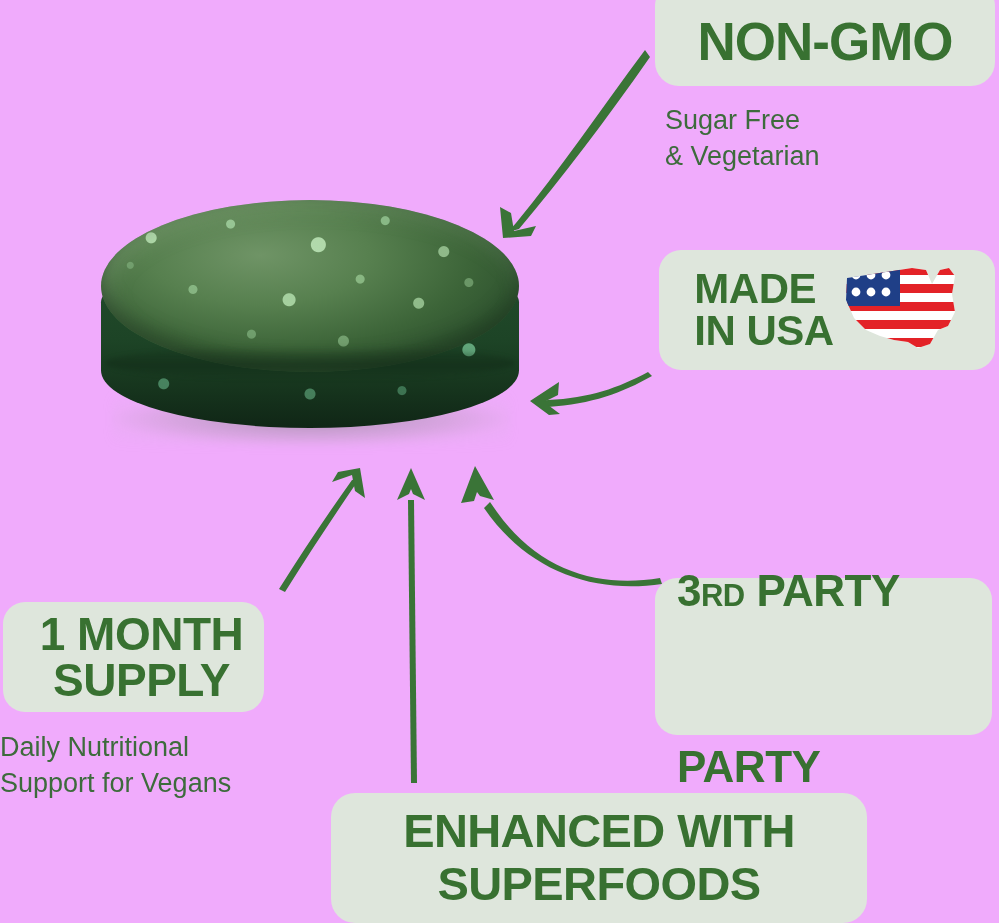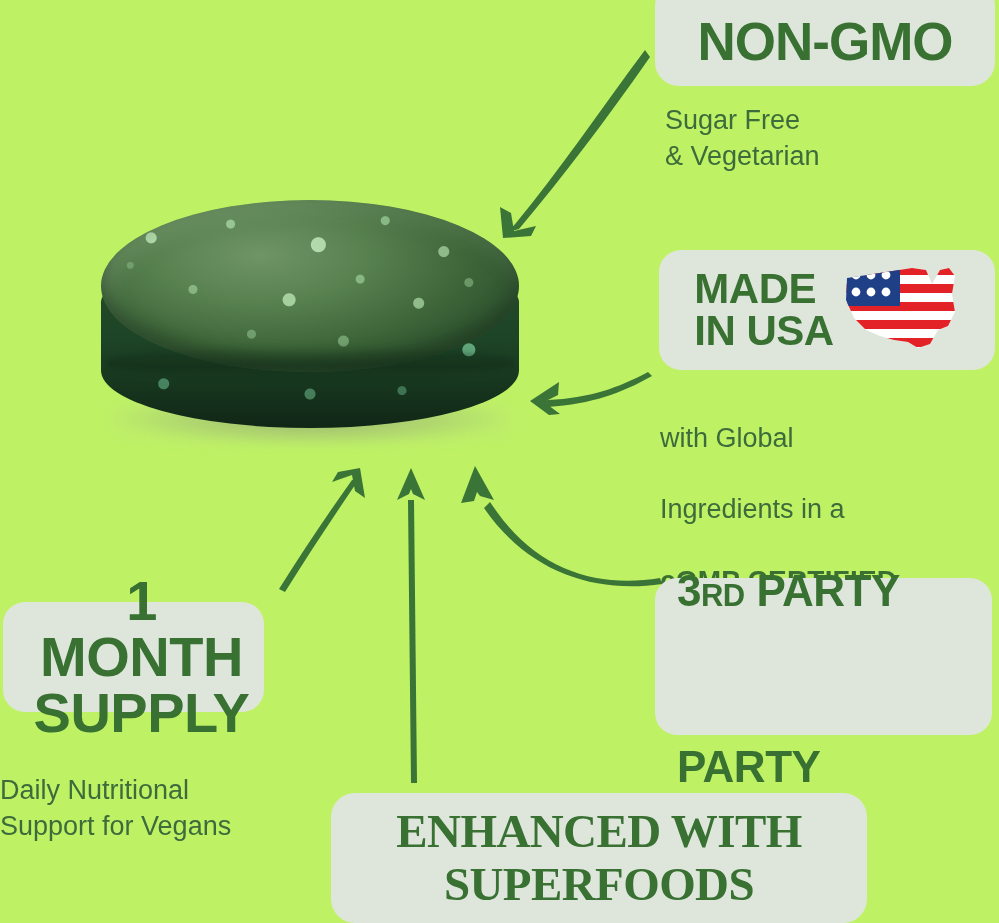--- a/index.html
+++ b/index.html
@@ -4,21 +4,21 @@
 <style>
   html, body {
     margin: 0;
     padding: 0;
     background: #ffffff;
   }
   #stage {
     position: relative;
     width: 999px;
     height: 923px;
-    background: #bef264;
+    background: #f0abfc;
     overflow: hidden;
     font-family: "Liberation Sans", sans-serif;
     -webkit-font-smoothing: antialiased;
   }
 
   
   .badge {
     position: absolute;
     background: #dee6dc;
     border-radius: 22px;
@@ -57,33 +57,33 @@
   #badge-non-gmo .badge-text { font-size: 53px; padding-top: 14px; letter-spacing: -1px;}
 
   #badge-made-usa     { left: 659px; top: 250px;  width: 336px; height: 120px; }
   #badge-made-usa .usa-inner {
     display: flex; align-items: center; justify-content: center;
     gap: 8px; width: 100%; padding: 0 8px; box-sizing: border-box;
   }
   #badge-made-usa .badge-text { font-size: 42px; text-align: left; letter-spacing: -0.5px; }
 
   #badge-1-month      { left: 3px;   top: 602px;  width: 261px; height: 110px; }
-  #badge-1-month .badge-text { font-size: 56px; letter-spacing: -0.5px; margin-left: 16px; }
+  #badge-1-month .badge-text { font-size: 46px; letter-spacing: -0.5px; margin-left: 16px; }
 
   #badge-3rd-party    { left: 655px; top: 578px;  width: 337px; height: 157px; }
   #badge-3rd-party .badge-text { font-size: 44px; text-align: left; width: 100%; padding-left: 22px; box-sizing: border-box; letter-spacing: -0.5px;}
   #badge-3rd-party .sup { font-size: 31px; }
 
-  #badge-superfoods   { left: 331px; top: 793px;  width: 536px; height: 130px; border-radius: 24px; font-family: Liberation Serif, serif; }
+  #badge-superfoods   { left: 331px; top: 793px;  width: 536px; height: 130px; border-radius: 24px; }
   #badge-superfoods .badge-text { font-size: 47px; letter-spacing: -0.6px; line-height: 1.12;}
 
   
   #cap-non-gmo  { left: 665px; top: 103px; width: 320px; }
   #cap-made-usa { left: 660px; top: 385px; width: 335px; }
-  #cap-1-month  { left: 0px;   top: 730px; width: 310px; margin-top: 43px; }
+  #cap-1-month  { left: 0px;   top: 730px; width: 310px; }
 
   
   #tablet-wrap {
     position: absolute;
     left: 95px; top: 196px;
     width: 430px; height: 265px;
   }
   #tablet-shadow {
     position: absolute;
     left: 16px; top: 196px;
@@ -259,26 +259,20 @@
             <circle cx="29" cy="15" r="4.4"></circle>
             <circle cx="44" cy="15" r="4.4"></circle>
             <circle cx="14" cy="32" r="4.4"></circle>
             <circle cx="29" cy="32" r="4.4"></circle>
             <circle cx="44" cy="32" r="4.4"></circle>
           </g>
         </g>
       </svg>
     </div>
   </div>
-  <div class="caption" id="cap-made-usa">
-    <div>with Global</div>
-    <div>Ingredients in a</div>
-    <div class="caption strong" style="position:static;width:auto;font-size:28px;">cGMP CERTIFIED
-FACILITY</div>
-  </div>
 
   <div class="badge" id="badge-1-month">
     <div class="badge-text">1 MONTH
 SUPPLY</div>
   </div>
   <div class="caption" id="cap-1-month">Daily Nutritional
 Support for Vegans</div>
 
   <div class="badge" id="badge-3rd-party">
     <div class="badge-text">

